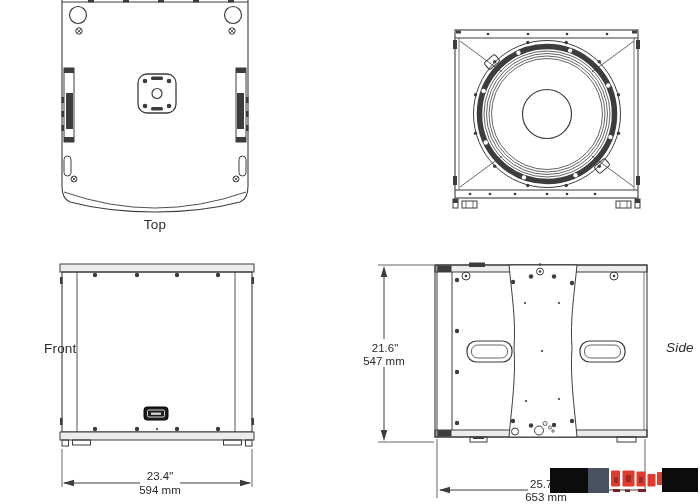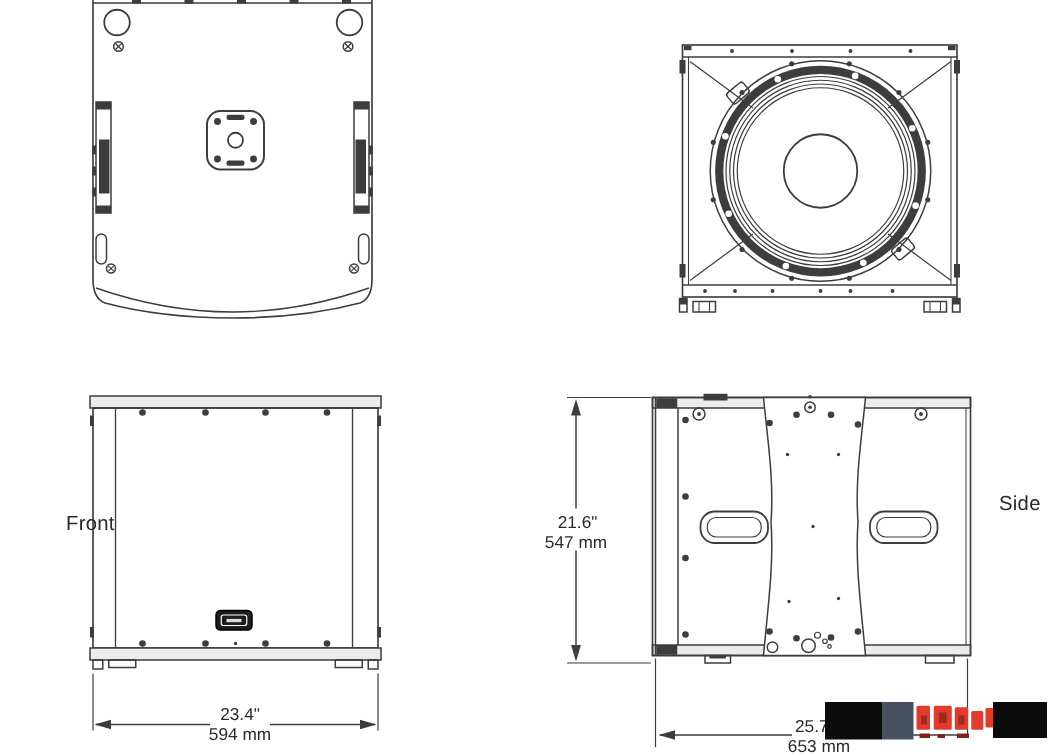--- a/index.html
+++ b/index.html
@@ -88,20 +88,21 @@
         <circle class="fl" cx="90" cy="81" r="2.3"></circle>
           <circle class="fl" cx="114" cy="81" r="2.3"></circle>
         <circle class="fl" cx="90" cy="106" r="2.3"></circle>
           <circle class="fl" cx="114" cy="106" r="2.3"></circle>
         <rect class="fl" x="96" y="76.5" width="12" height="3.5" rx="1.5"></rect>
         <rect class="fl" x="96" y="107" width="12" height="3.5" rx="1.5"></rect>
         <circle class="ln" cx="102" cy="93.5" r="5" stroke-width="1.2"></circle>
       </g>
     </svg>
   </div>
+  <div class="abs view-label" style="left:55px;top:217px;width:200px;text-align:center;">Top</div>
 
   <div class="abs" style="left:440px;top:20px;">
     <svg width="220" height="195" viewBox="0 0 220 195">
       <g>
         <rect class="ln" x="15" y="10" width="183" height="168" stroke-width="1.1"></rect>
         <line class="ln" x1="15" y1="18" x2="198" y2="18"></line>
         <line class="ln" x1="15" y1="170" x2="198" y2="170"></line>
         <line class="ln" x1="19" y1="18" x2="19" y2="170" stroke-width="0.7"></line>
         <line class="ln" x1="194" y1="18" x2="194" y2="170" stroke-width="0.7"></line>
         <rect class="fl" x="16" y="10.5" width="5" height="3"></rect>
@@ -314,15 +315,15 @@
           <rect x="271" y="217" width="5" height="7" fill="#9e2b20"></rect>
           <rect x="284" y="219" width="4" height="6" fill="#9e2b20"></rect>
           <rect x="258" y="231" width="7" height="3" fill="#7e211a"></rect>
           <rect x="270" y="231.5" width="5" height="2.5" fill="#7e211a"></rect>
           <rect x="283" y="231" width="8" height="3" fill="#7e211a"></rect>
         </g>
         <rect x="307" y="210" width="36" height="24" fill="#0c0c0c"></rect>
       </g>
     </svg>
   </div>
-  <div class="abs view-label" style="left:666px;top:328px;">Side</div>
+  <div class="abs view-label" style="left:666px;top:340px;font-style:italic;">Side</div>
 
 </div>
 
 </body></html>

